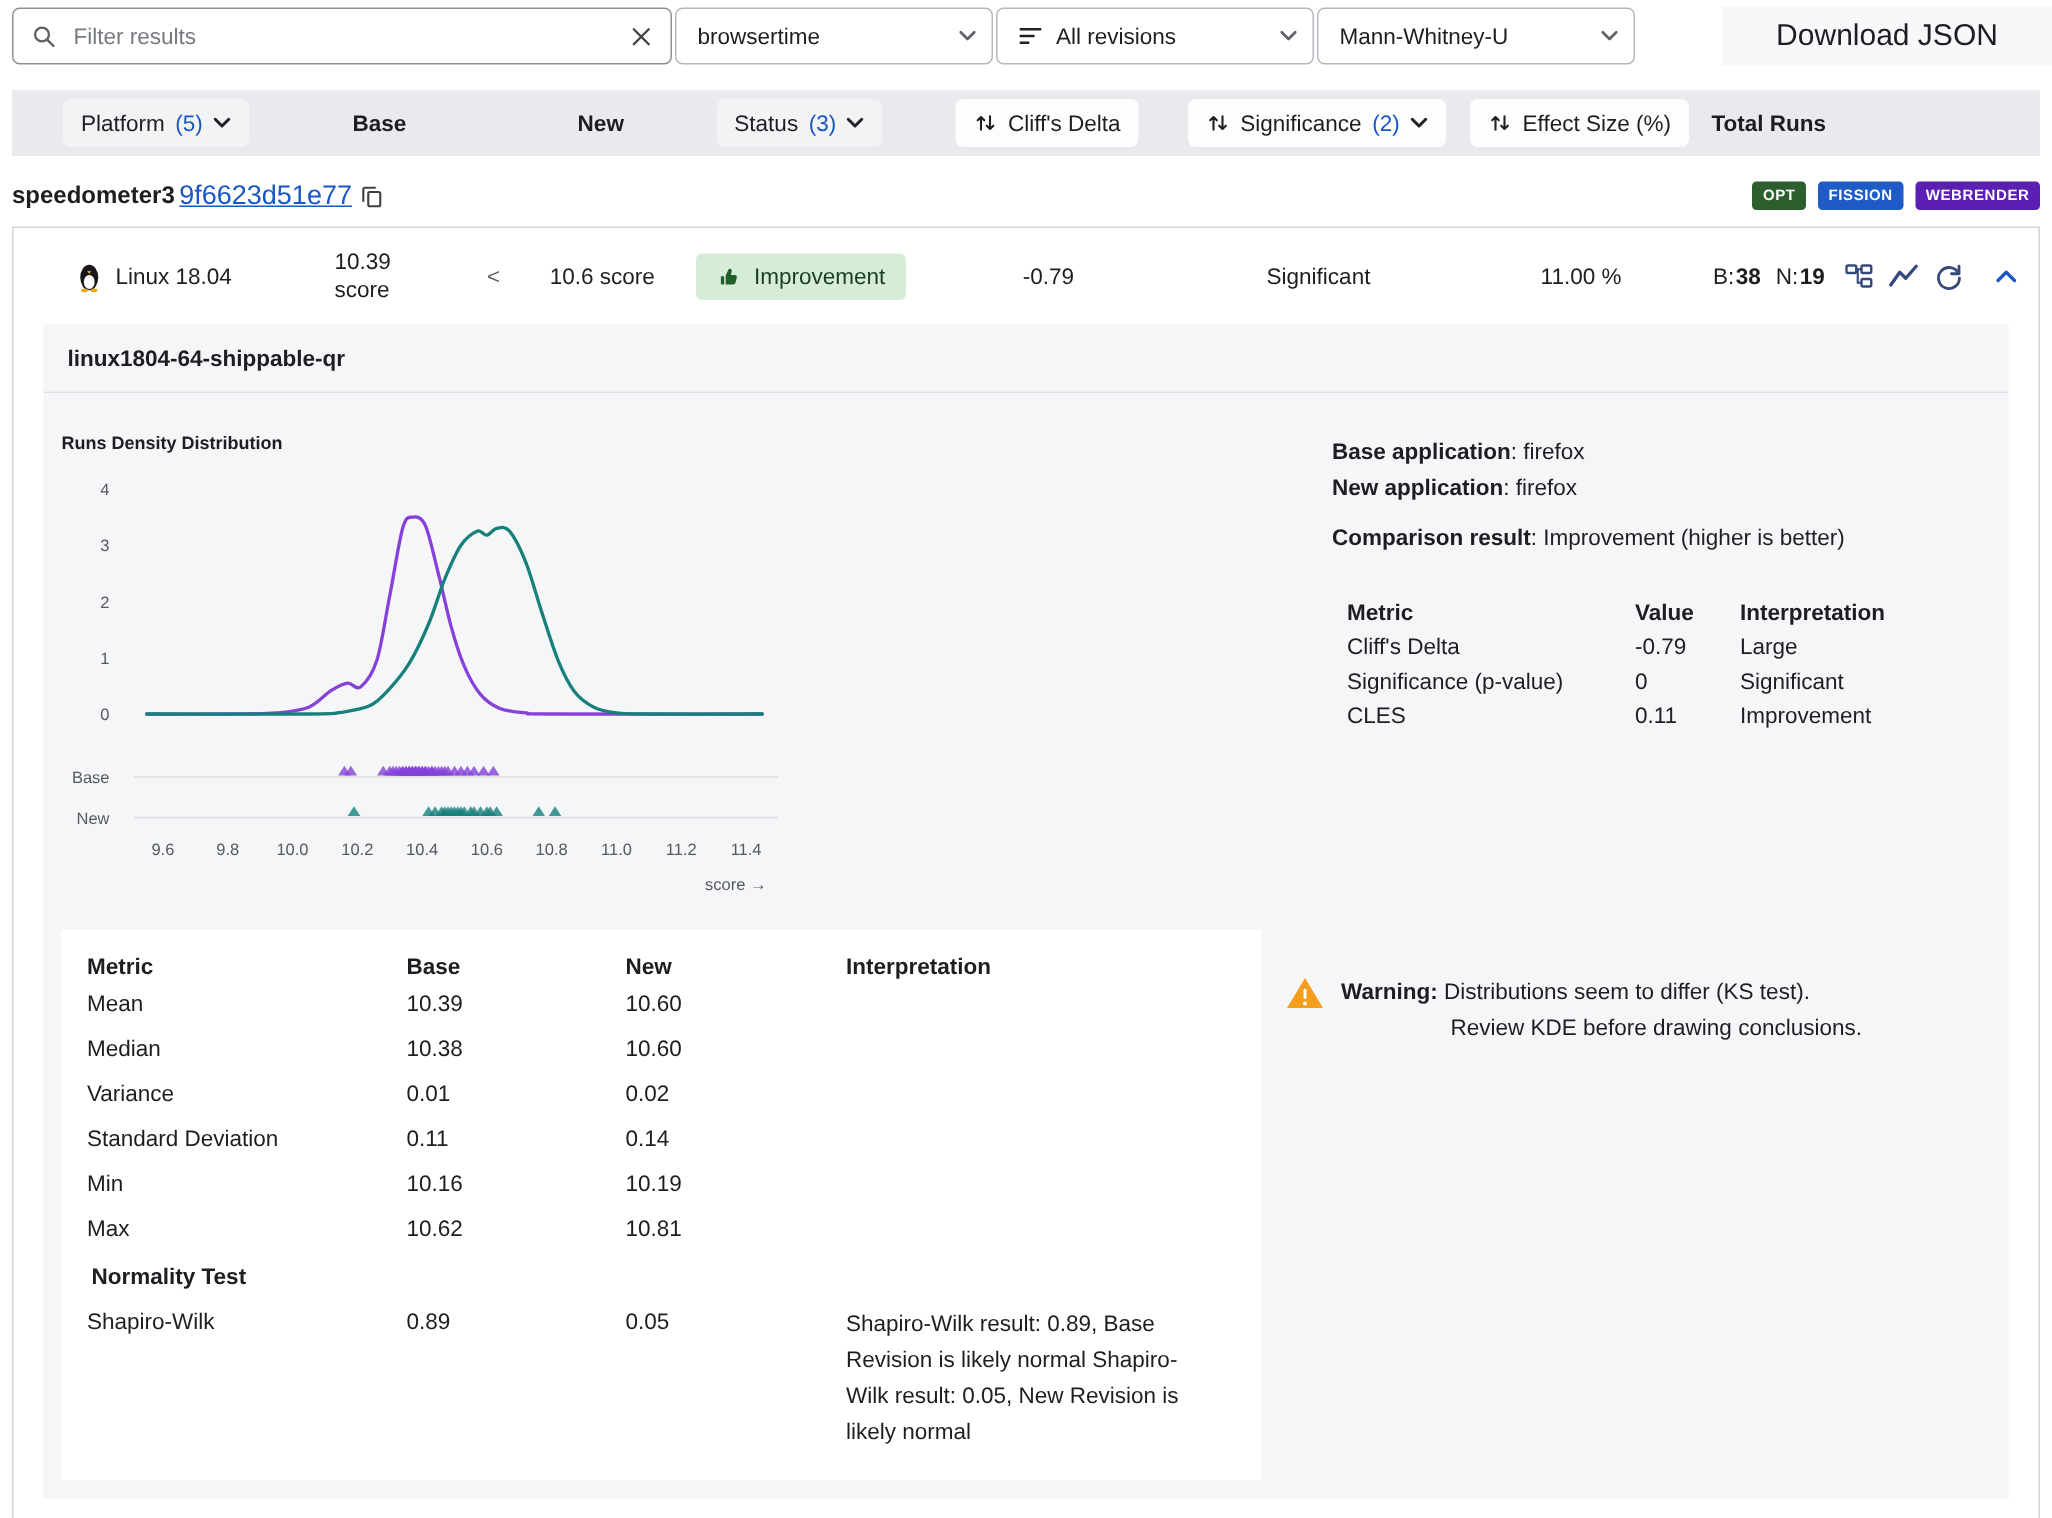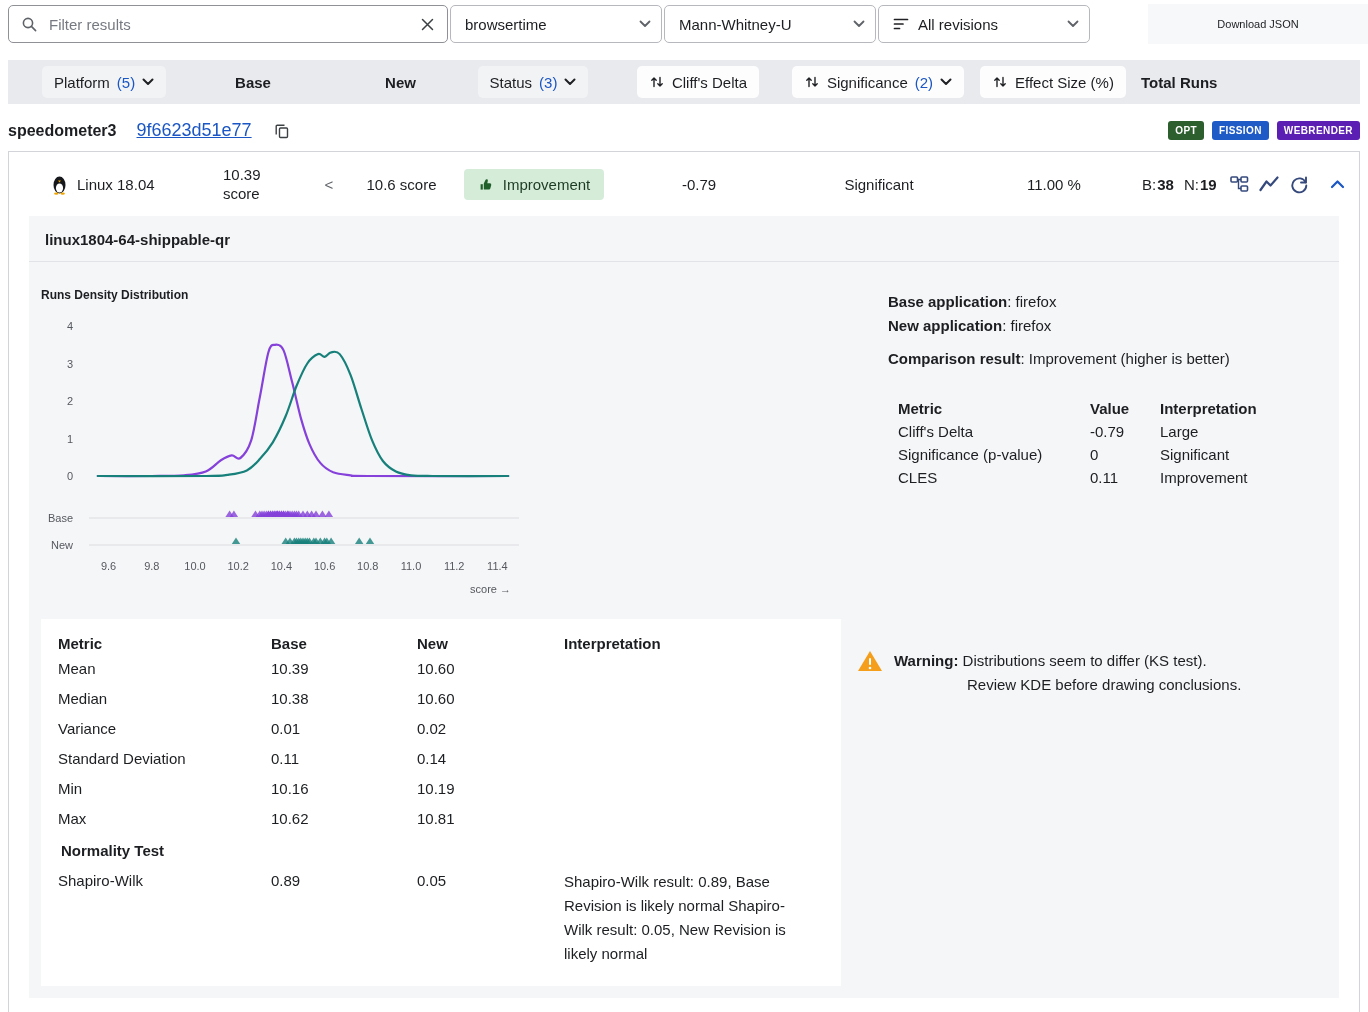--- a/index.html
+++ b/index.html
@@ -15,34 +15,34 @@
   .filter-box { width:440px; height:38px; border:1px solid #8f9196; border-radius:5px;
     display:flex; align-items:center; padding:0 10px 0 12px; gap:9px; background:#fff; }
   .filter-box input { border:none; outline:none; flex:1; font-size:15px; color:#202124;
     font-family:"Liberation Sans", sans-serif; background:transparent; }
   .filter-box input::placeholder { color:#767a80; }
   .icon-btn { background:none; border:none; padding:2px; display:flex; align-items:center; }
   .dropdown { width:212px; height:38px; border:1px solid #b6b8bd; border-radius:5px;
     display:flex; align-items:center; justify-content:space-between; padding:0 10px 0 14px; background:#fff; }
   .dd-left { display:flex; align-items:center; gap:9px; }
   .download { margin-left:auto; align-self:stretch; width:220px; background:#f7f8fa;
-    display:flex; align-items:center; justify-content:center; font-size:11px; color:#1c1e21; }
+    display:flex; align-items:center; justify-content:center; font-size:20px; color:#1c1e21; }
 
   
   .grid { display:grid; grid-template-columns:190px 110px 40px 105px 160px 170px 190px 160px 1fr; align-items:center; }
   .header-row { background:#e9eaee; height:44px; margin:12px 8px 0; font-weight:700; }
   .cc { display:flex; justify-content:center; align-items:center; }
   .cl { display:flex; justify-content:flex-start; align-items:center; }
   .pill { height:32px; display:inline-flex; align-items:center; gap:7px; padding:0 12px; border-radius:5px; font-weight:400; }
   .pill-gray { background:#f2f3f5; }
   .pill-white { background:#fdfdfe; }
   .cnt { color:#1a56c4; }
 
   
-  .rev-header { display:flex; align-items:center; gap:20px; margin:16px 8px 10px; }
+  .rev-header { display:flex; align-items:center; gap:3px; margin:16px 8px 10px; }
   .test-name { font-weight:700; font-size:16px; }
   .rev-link { color:#1a56c4; text-decoration:underline; font-size:18px; }
   .badges { margin-left:auto; display:flex; gap:8px; align-items:center; }
   .chip { color:#fff; font-size:10px; font-weight:700; padding:4px 7px; border-radius:3px; letter-spacing:.4px; }
 
   
   .card { margin:0 8px; border:1px solid #d3d4d9; background:#fff; }
   .result-row { height:64px; }
   .plat-cell { display:flex; align-items:center; gap:9px; padding-left:42px; }
   .score2 { width:62px; margin:3px auto; line-height:1.3; }
@@ -104,33 +104,33 @@
   </div>
 
   <div class="dropdown" data-interactable="true">
     <span data-interactable="false">browsertime</span>
     <svg width="12" height="8" viewBox="0 0 12 8" data-interactable="false">
       <path d="M1.5 1.5L6 6L10.5 1.5" fill="none" stroke="#5f6368" stroke-width="1.8" stroke-linecap="round" stroke-linejoin="round"></path>
     </svg>
   </div>
 
   <div class="dropdown" data-interactable="true">
-    <span data-interactable="false">Mann-Whitney-U</span>
+    <span class="dd-left">
+      <svg width="16" height="14" viewBox="0 0 16 14" data-interactable="false">
+        <path d="M1.5 2.5h13M1.5 7h8.5M1.5 11.5h5" stroke="#202124" stroke-width="1.7" stroke-linecap="round"></path>
+      </svg>
+      <span data-interactable="false">All revisions</span>
+    </span>
     <svg width="12" height="8" viewBox="0 0 12 8" data-interactable="false">
       <path d="M1.5 1.5L6 6L10.5 1.5" fill="none" stroke="#5f6368" stroke-width="1.8" stroke-linecap="round" stroke-linejoin="round"></path>
     </svg>
   </div>
 
   <div class="dropdown" data-interactable="true">
-    <span class="dd-left">
-      <svg width="16" height="14" viewBox="0 0 16 14" data-interactable="false">
-        <path d="M1.5 2.5h13M1.5 7h8.5M1.5 11.5h5" stroke="#202124" stroke-width="1.7" stroke-linecap="round"></path>
-      </svg>
-      <span data-interactable="false">All revisions</span>
-    </span>
+    <span data-interactable="false">Mann-Whitney-U</span>
     <svg width="12" height="8" viewBox="0 0 12 8" data-interactable="false">
       <path d="M1.5 1.5L6 6L10.5 1.5" fill="none" stroke="#5f6368" stroke-width="1.8" stroke-linecap="round" stroke-linejoin="round"></path>
     </svg>
   </div>
 
   <div class="download" data-interactable="true">Download JSON</div>
 </div>
 
 <div class="header-row grid" data-interactable="false">
   <div class="cl" style="padding-left:34px;">

